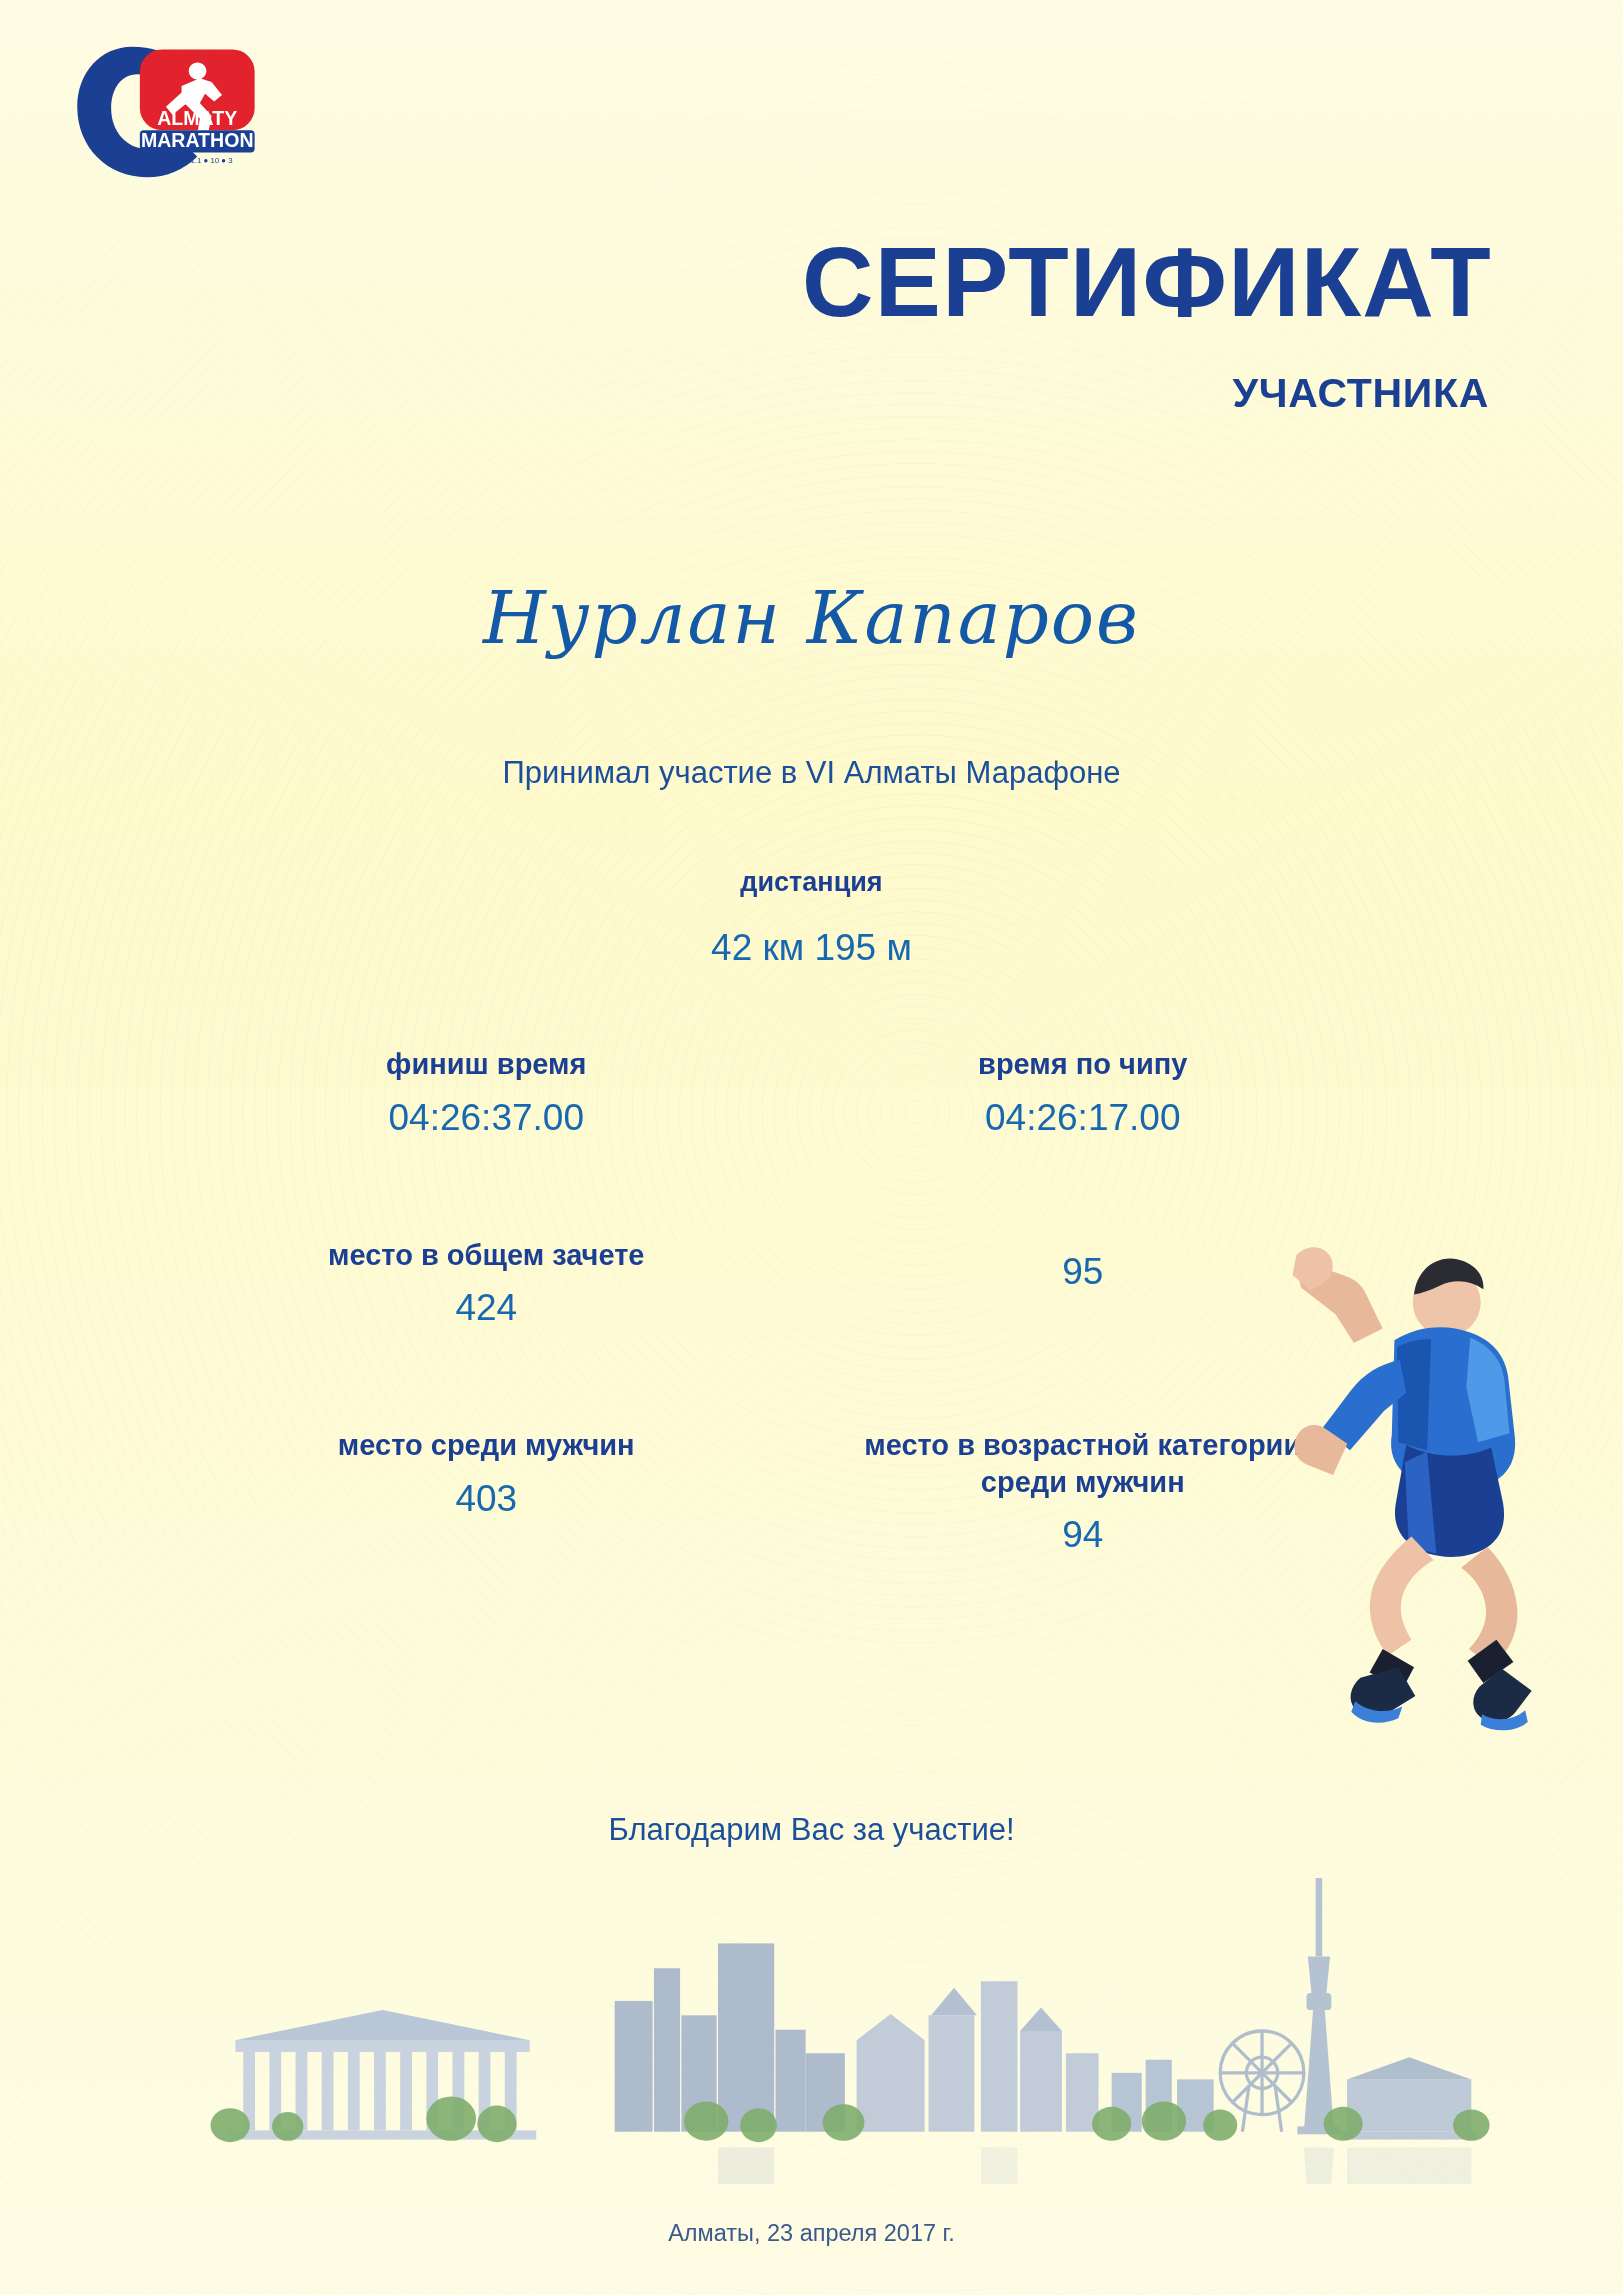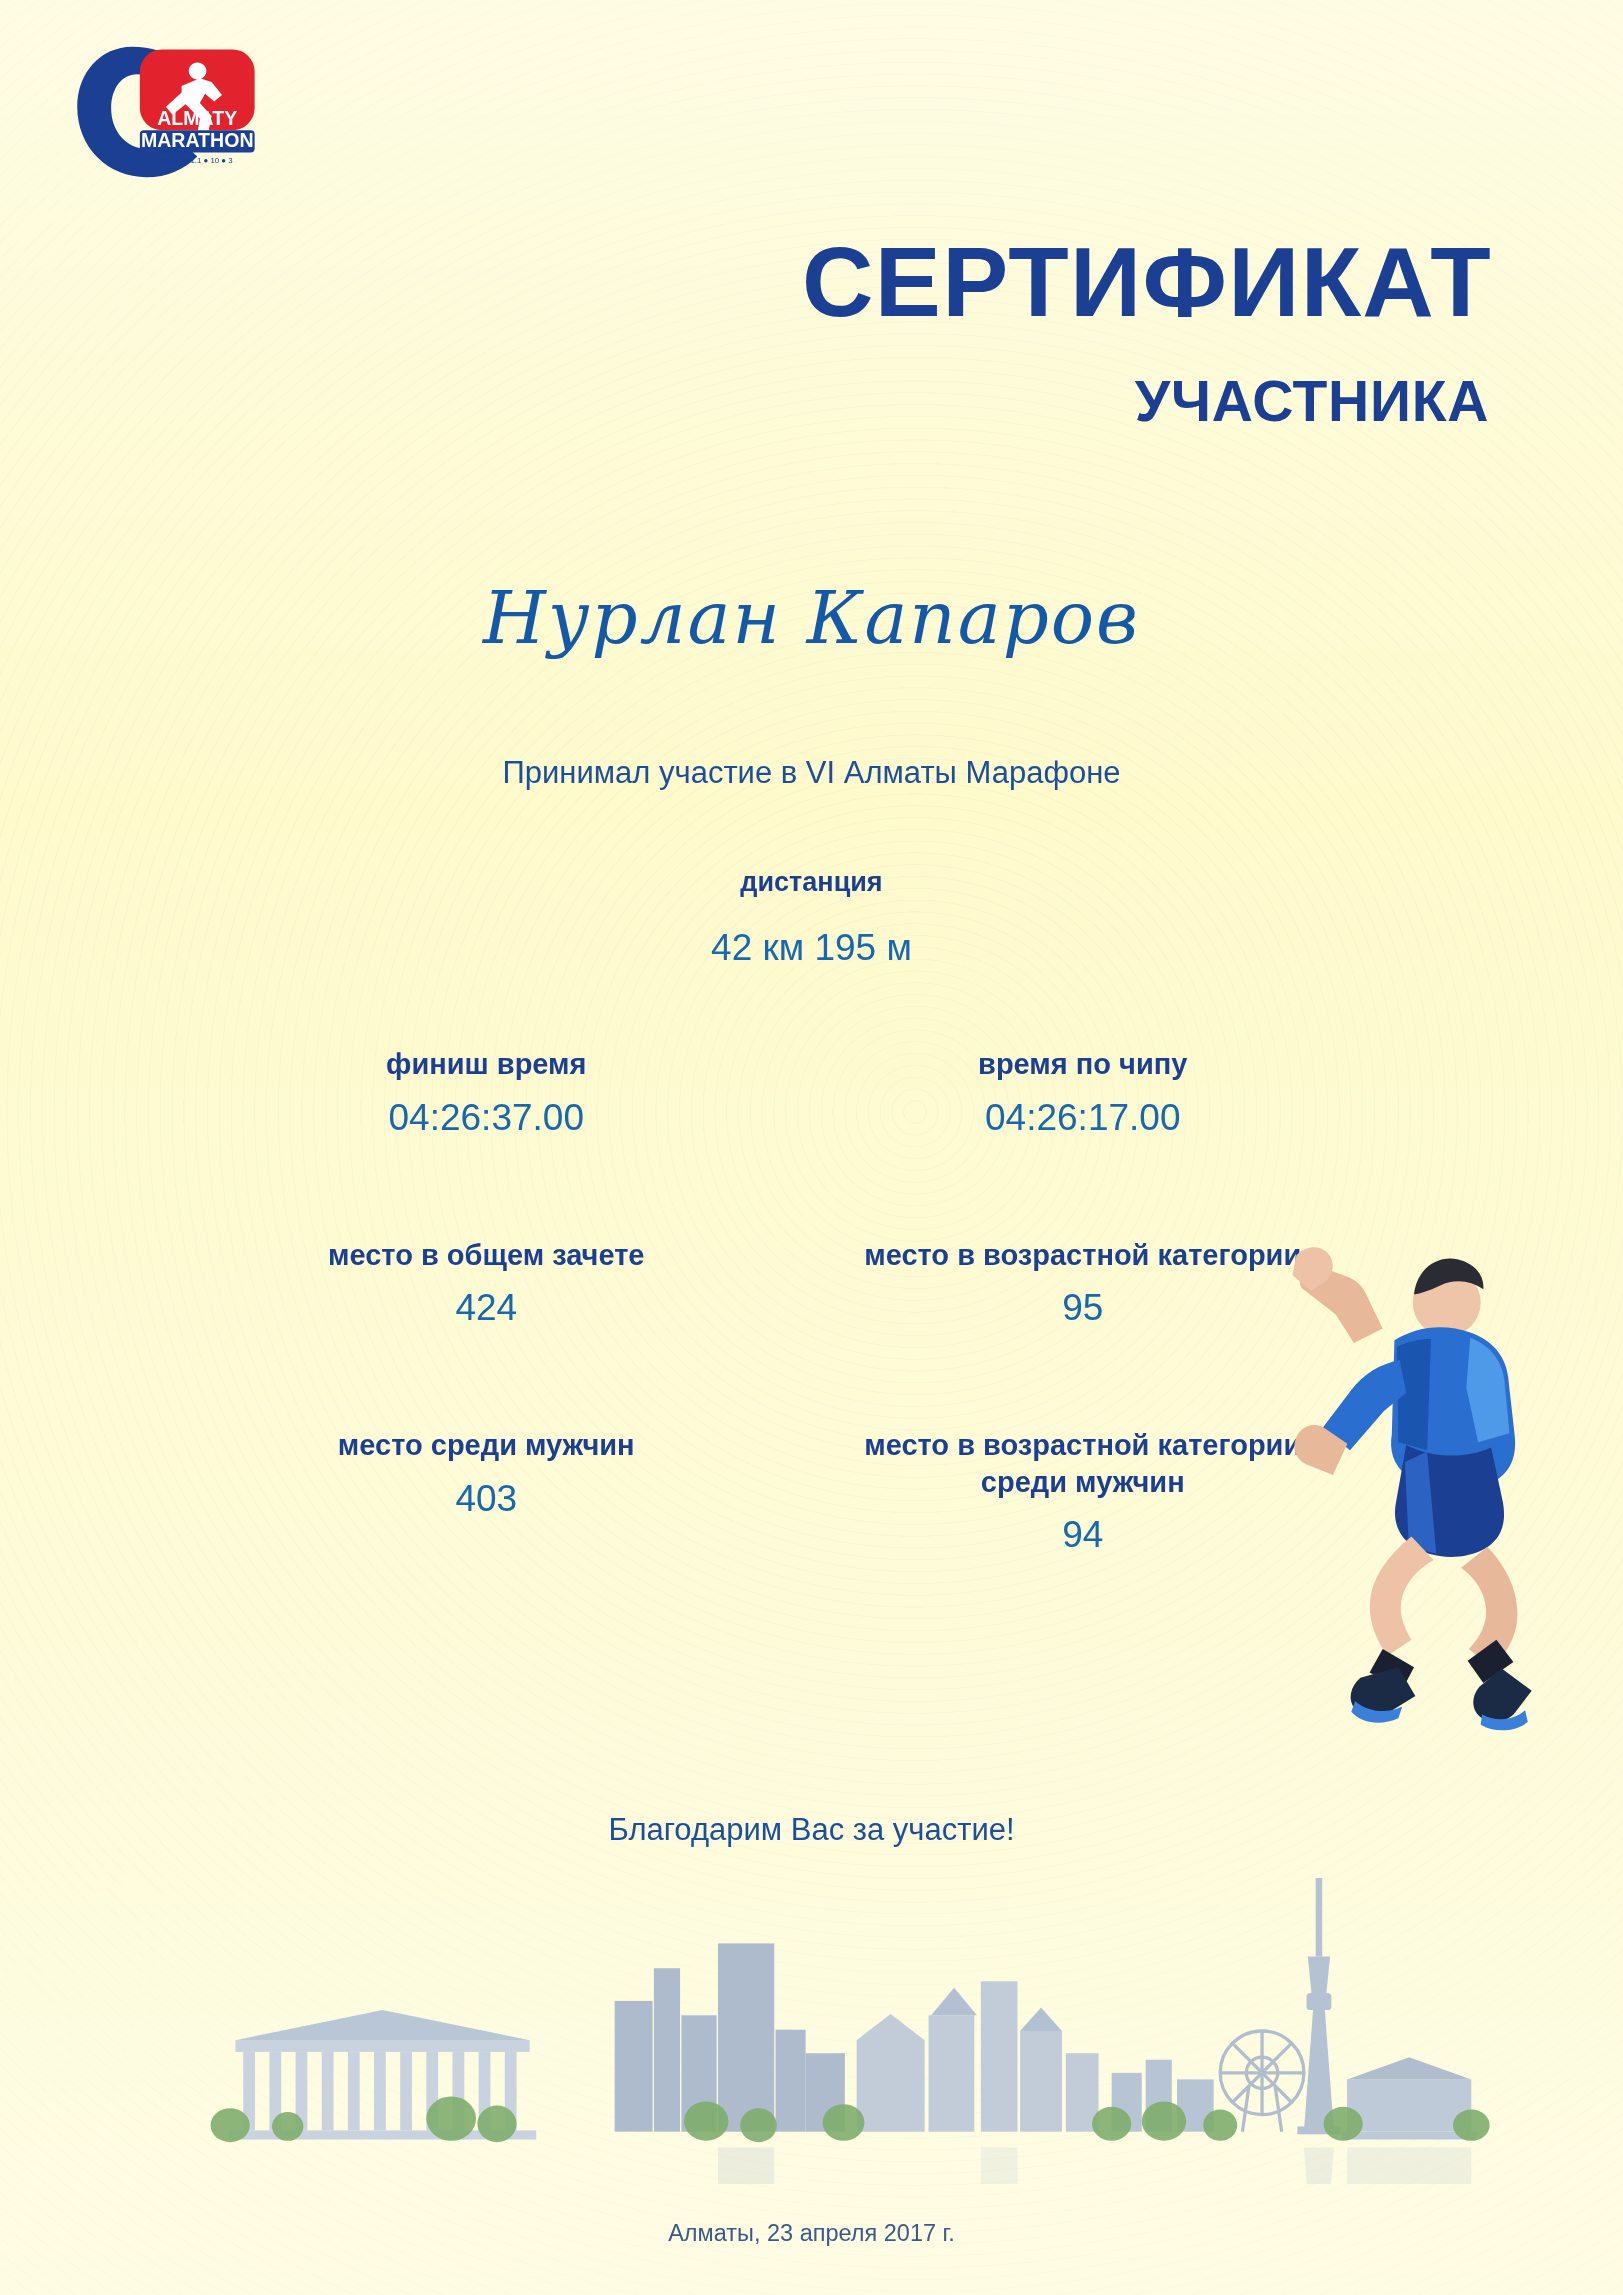--- a/index.html
+++ b/index.html
@@ -62,21 +62,21 @@
     letter-spacing: 1.3px;
     color: #1a3f93;
     line-height: 1;
   }
   .title-sub {
     position: absolute;
     left: 0;
     right: 134px;
     top: 373px;
     text-align: right;
-    font-size: 57px;
+    font-size: 41px;
     font-weight: bold;
     letter-spacing: 0.7px;
     color: #1a3f93;
     line-height: 1;
   }
 
   
   .participant-name {
     position: absolute;
     left: 0;
@@ -245,21 +245,20 @@
         <div class="stat-value">04:26:17.00</div>
       </div>
     </div>
 
     <div class="stat-row row-gap-lg">
       <div class="stat-cell">
         <div class="stat-label">место в общем зачете</div>
         <div class="stat-value">424</div>
       </div>
       <div class="stat-cell">
-        <div class="stat-label">место в возрастной категории</div>
         <div class="stat-value">95</div>
       </div>
     </div>
 
     <div class="stat-row">
       <div class="stat-cell">
         <div class="stat-label">место среди мужчин</div>
         <div class="stat-value">403</div>
       </div>
       <div class="stat-cell">

